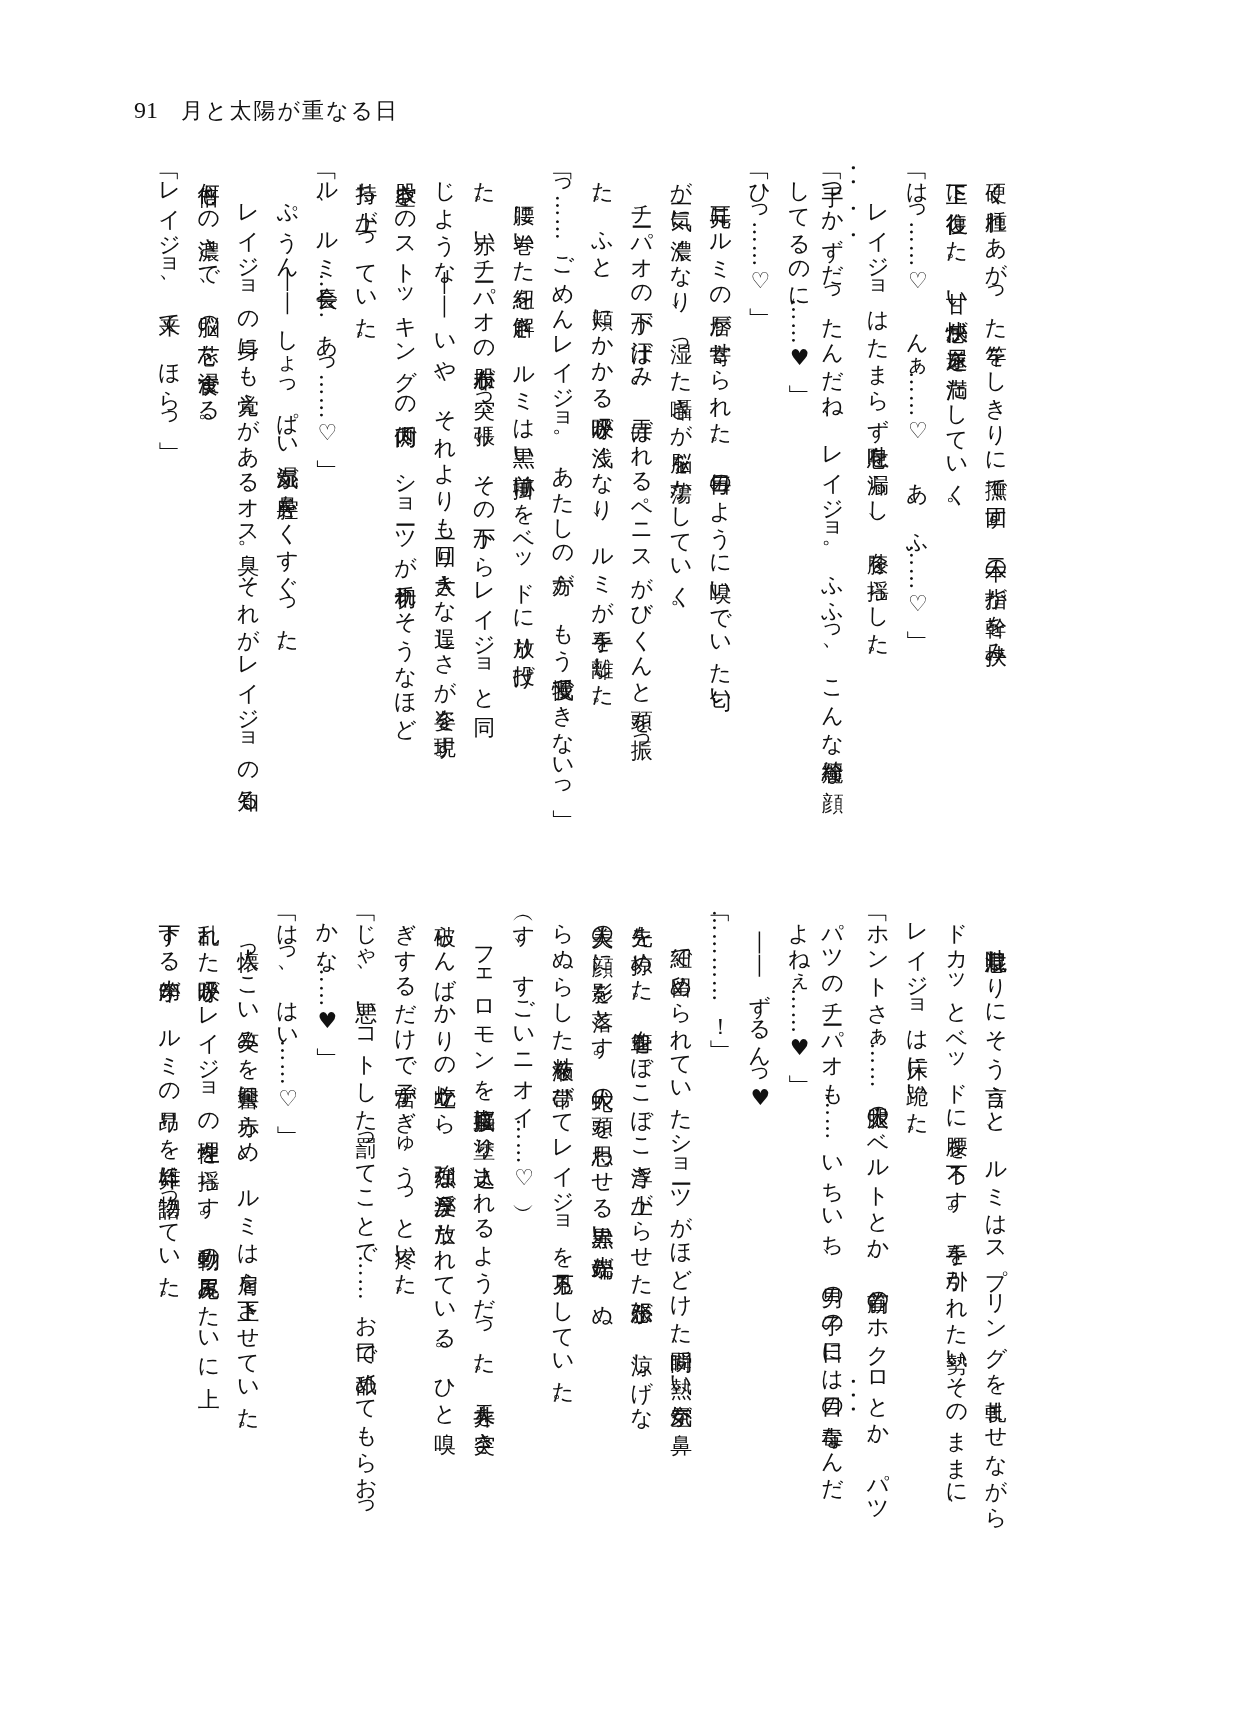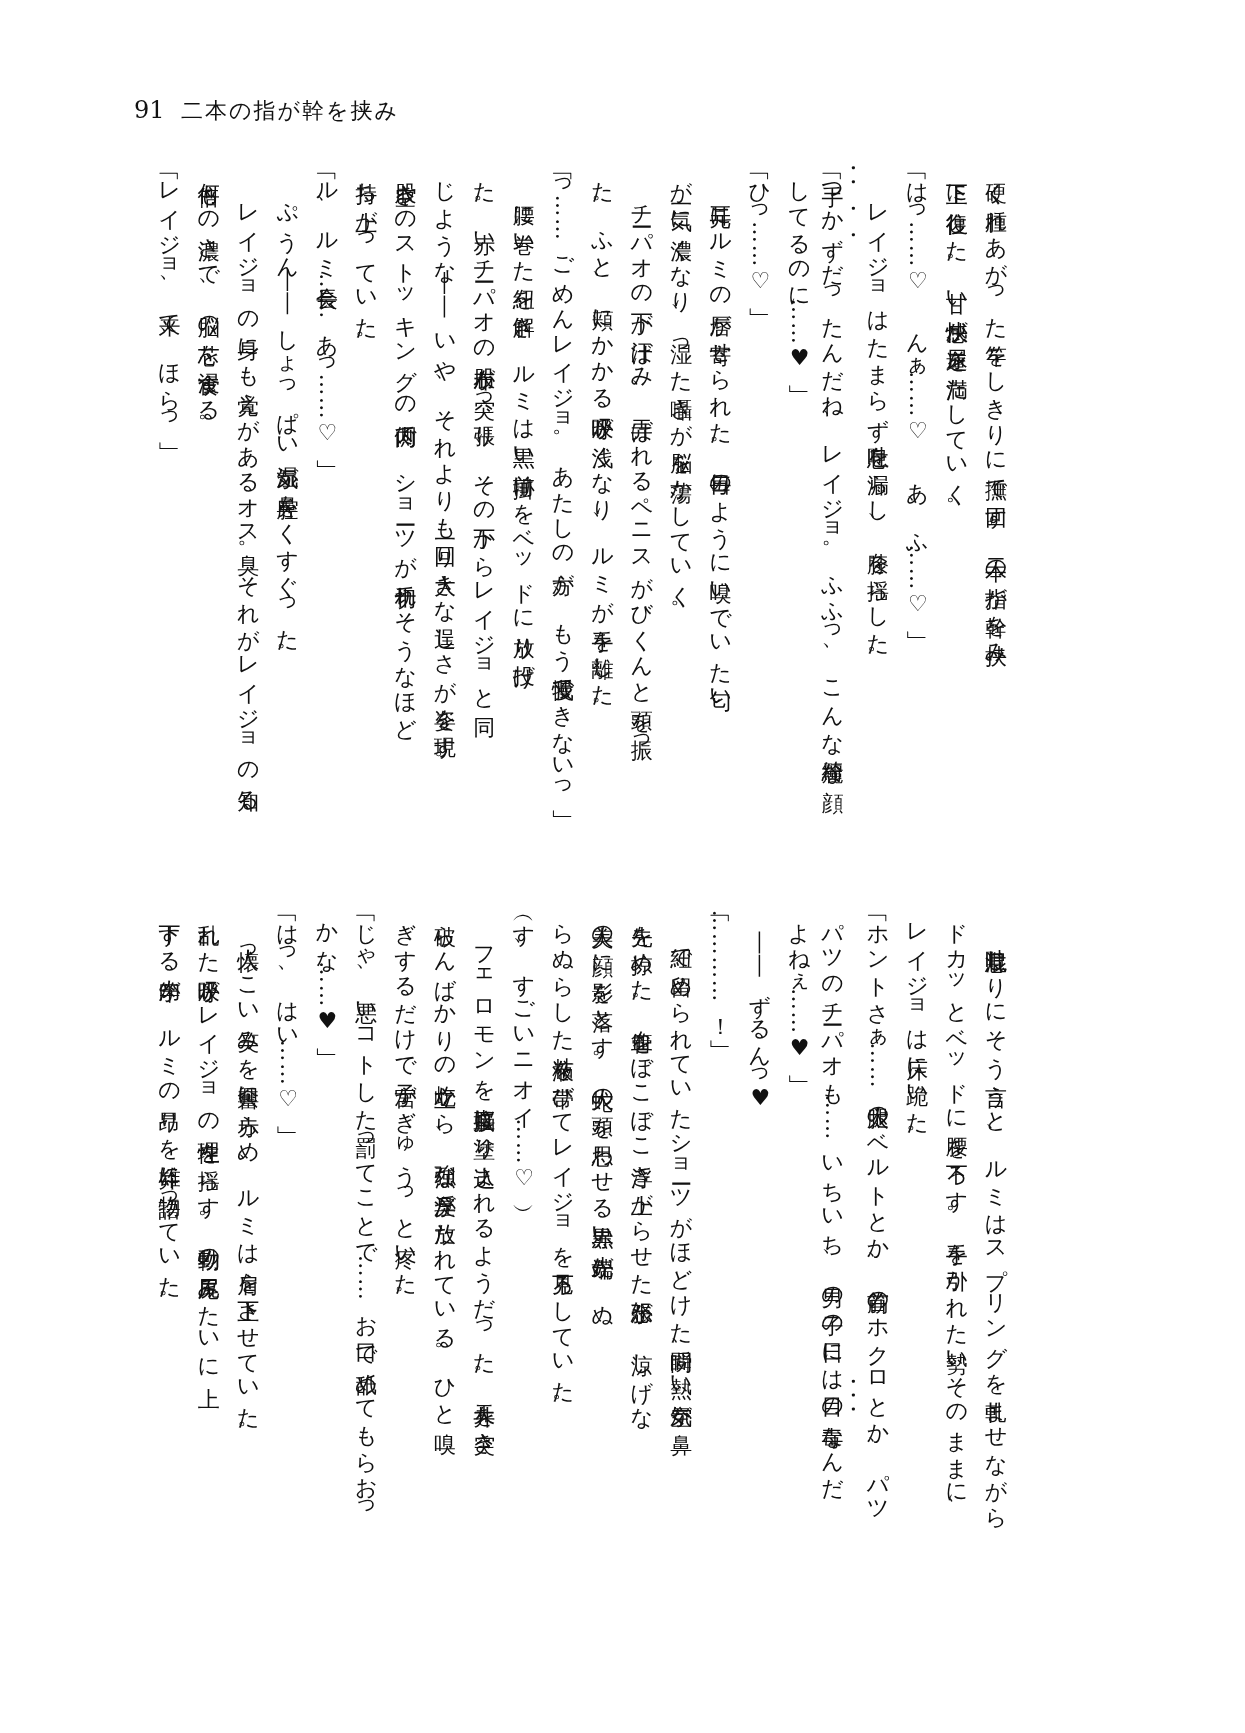--- a/index.html
+++ b/index.html
@@ -22,20 +22,21 @@
       width: 600px;
       height: 30px;
     }
     .page-num {
       position: absolute;
       left: 134px;
       top: 0;
       font-size: 24px;
       line-height: 28px;
       letter-spacing: 0px;
+      font-family: Liberation Serif, serif;
     }
     .chapter-title {
       position: absolute;
       left: 181px;
       top: 1px;
       font-size: 22px;
       line-height: 28px;
       letter-spacing: 2px;
       white-space: nowrap;
     }
@@ -64,21 +65,21 @@
       text-emphasis: filled dot;
       -webkit-text-emphasis-position: over right;
       text-emphasis-position: over right;
     }
   </style>
 </head>
 <body>
 
 <header class="page-header">
   <span class="page-num">91</span>
-  <span class="chapter-title">二本の指が幹を挟み</span>
+  <span class="chapter-title">月と太陽が重なる日</span>
 </header>
 
 <main>
   <section class="text-block upper">
     <div class="line">硬く腫れあがった竿をしきりに撫で回す。二本の指が幹を挟み、</div>
     <div class="line">上下に往復した。甘い快感が尿道を満たしていく。</div>
     <div class="line">「はっ……♡　んぁ……♡　あ、ふ……♡」</div>
     <div class="line">　レイジョはたまらず吐息を漏らし、膝を揺らした。</div>
     <div class="line">
       <span>「</span><span class="em">手つかず</span><span>だったんだね、レイジョ。ふふっ、こんな綺麗な顔</span>

